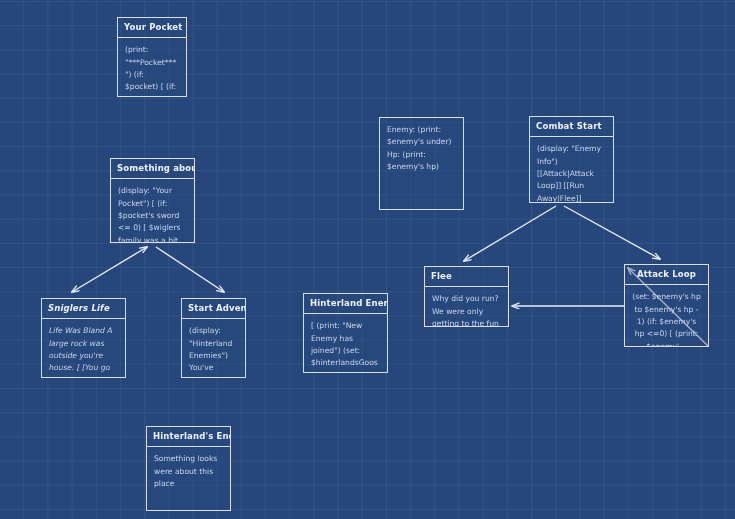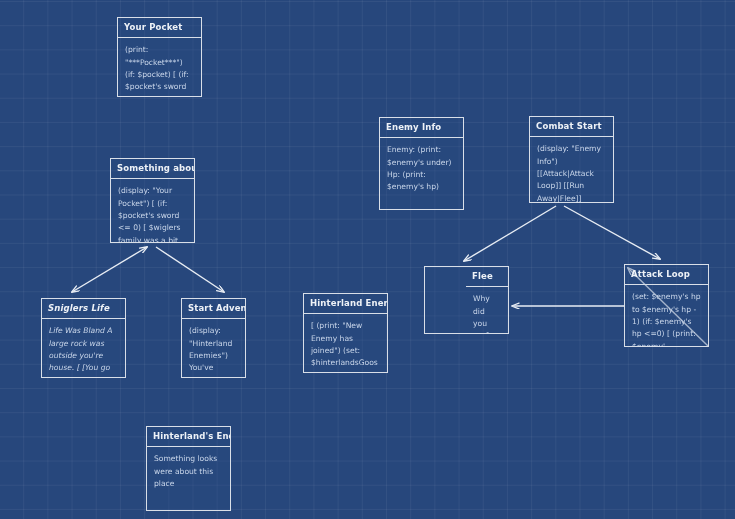--- a/index.html
+++ b/index.html
@@ -81,32 +81,31 @@
 
     <line x1="556" y1="206" x2="464" y2="261" stroke="#e8edf4" stroke-width="1.4" marker-end="url(#arrowhead)"></line>
 
     <line x1="564" y1="206" x2="660" y2="259" stroke="#e8edf4" stroke-width="1.4" marker-end="url(#arrowhead)"></line>
 
     <line x1="624" y1="306" x2="512" y2="306" stroke="#e8edf4" stroke-width="1.4" marker-end="url(#arrowhead)"></line>
 
     <line x1="708" y1="346" x2="628" y2="268" stroke="#e8edf4" stroke-width="1.4" marker-end="url(#arrowhead)"></line>
   </svg>
 
-  <div class="node" style="left:117px; top:17px; width:85px; height:80px;">
+  <div class="node" style="left:117px; top:17px; width:70px; height:80px;">
     <div class="node-title">Your Pocket</div>
     <div class="node-body">(print: "***Pocket***") (if: $pocket) [ (if: $pocket's sword &gt; 0) [Swords: (print:…</div>
   </div>
 
   <div class="node" style="left:110px; top:158px; width:85px; height:85px;">
     <div class="node-title">Something about Sw</div>
     <div class="node-body">(display: "Your Pocket") [ (if: $pocket's sword &lt;= 0) [ $wiglers family was a bit…</div>
   </div>
 
   <div class="node" style="left:379px; top:117px; width:85px; height:93px;">
-    <div class="node-title">Enemy Info</div>
     <div class="node-body">Enemy: (print: $enemy's under) Hp: (print: $enemy's hp)</div>
   </div>
 
   <div class="node" style="left:517px; top:116px; width:85px; height:87px;margin-left:12px;">
     <div class="node-title">Combat Start</div>
     <div class="node-body">(display: "Enemy Info") [[Attack|Attack Loop]] [[Run Away|Flee]]</div>
   </div>
 
   <div class="node" style="left:41px; top:298px; width:85px; height:80px;font-style:italic;">
     <div class="node-title">Sniglers Life</div>
@@ -116,26 +115,26 @@
   <div class="node" style="left:181px; top:298px; width:65px; height:80px;justify-content:flex-end;">
     <div class="node-title">Start Adventure</div>
     <div class="node-body">(display: "Hinterland Enemies") You've encountered something already?! you idiot… …</div>
   </div>
 
   <div class="node" style="left:303px; top:293px; width:85px; height:80px;">
     <div class="node-title">Hinterland Enemies</div>
     <div class="node-body">[ (print: "New Enemy has joined") (set: $hinterlandsGoose to (datamap: "name", …</div>
   </div>
 
-  <div class="node" style="left:424px; top:266px; width:85px; height:68px;padding-left:41px;">
+  <div class="node" style="left:424px; top:266px; width:85px; height:61px;">
     <div class="node-title">Flee</div>
     <div class="node-body">Why did you run? We were only getting to the fun part! (link-goto: "Moving on", $next_lo…</div>
   </div>
 
-  <div class="node" style="left:624px; top:264px; width:85px; height:83px;">
+  <div class="node" style="left:624px; top:264px; width:85px; height:83px;text-align:center;">
     <div class="node-title">Attack Loop</div>
     <div class="node-body">(set: $enemy's hp to $enemy's hp - 1) (if: $enemy's hp &lt;=0) [ (print: $enemy'…</div>
   </div>
 
   <div class="node" style="left:146px; top:426px; width:85px; height:85px;">
     <div class="node-title">Hinterland's End</div>
     <div class="node-body">Something looks were about this place</div>
   </div>
 
 </div>

